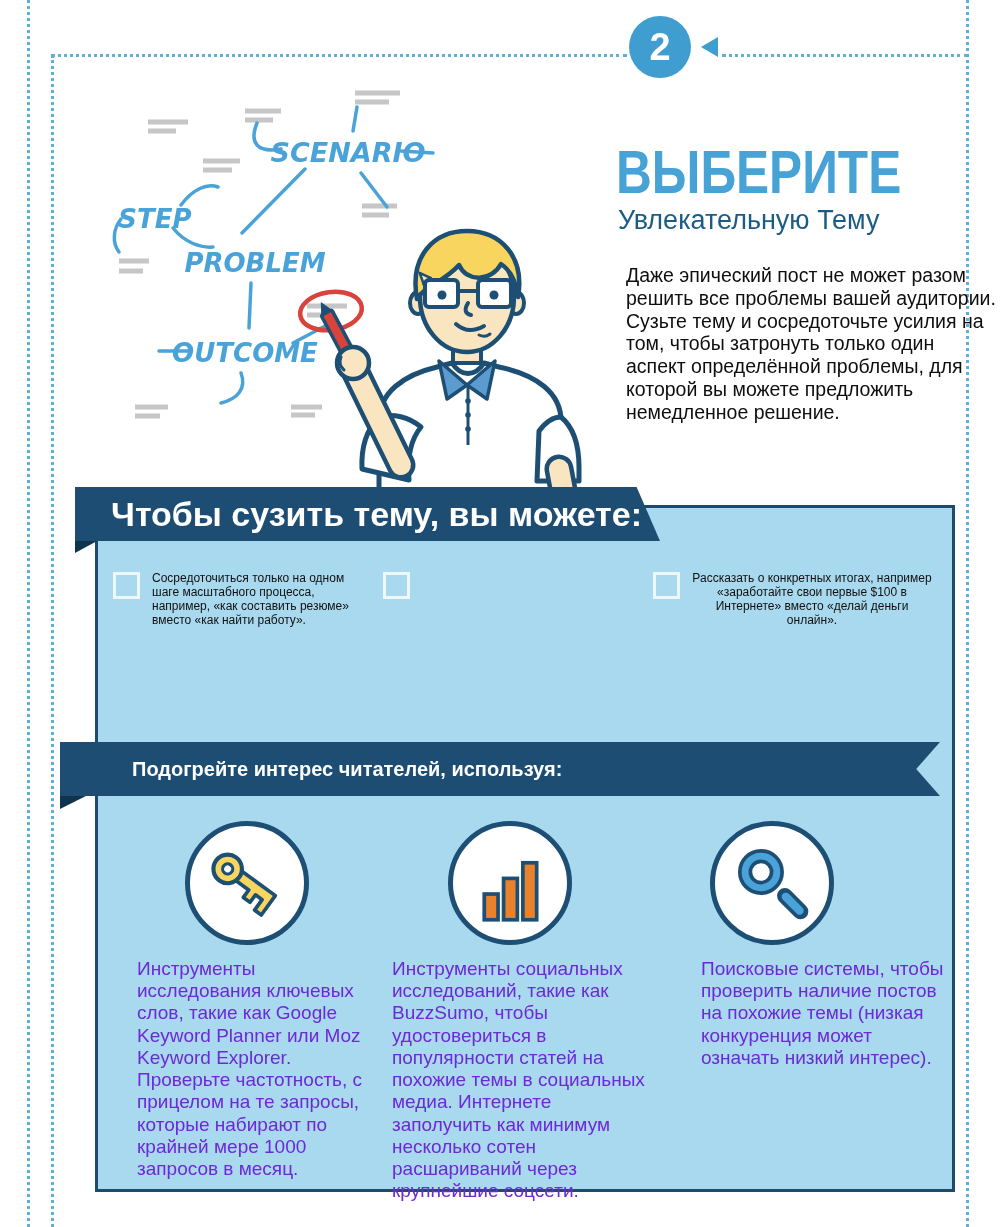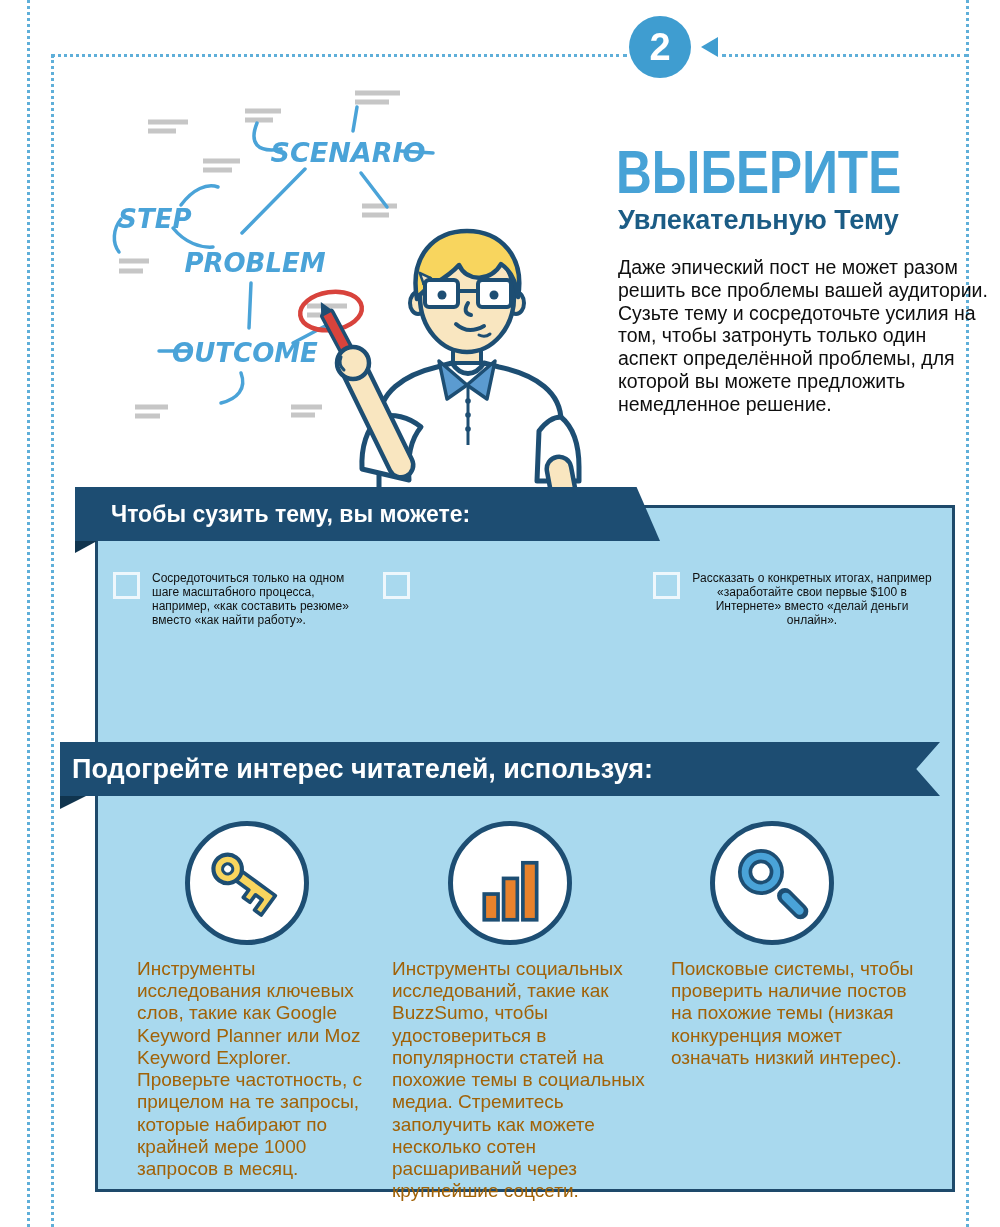--- a/index.html
+++ b/index.html
@@ -22,58 +22,58 @@
     border-right:17px solid #3f9dd0;
   }
   
   .title{
     position:absolute;left:616px;top:136px;margin:0;color:#47a2d6;
     font-size:62px;font-weight:bold;letter-spacing:0;white-space:nowrap;
     transform:scaleX(0.80);transform-origin:left top;
   }
   .subtitle{
     position:absolute;left:618px;top:205px;margin:0;color:#1b5c85;
-    font-size:27px;font-weight:bold;white-space:nowrap;
+    font-size:27px;font-weight:normal;white-space:nowrap;
   }
   .intro{
-    position:absolute;left:618px;top:256px;width:372px;margin:0;
+    position:absolute;left:618px;top:256px;width:372px;margin:8px;
     font-size:19.5px;line-height:1.17;color:#0e0e0e;
   }
   
   .illustration{position:absolute;left:55px;top:85px;z-index:1;}
   
   .panel{
     position:absolute;left:95px;top:505px;width:860px;height:687px;
     background:#a9d9ee;border:3px solid #1e4a6b;box-sizing:border-box;z-index:0;
   }
   
   .ribbon{position:absolute;background:#1d4d72;height:54px;z-index:2;}
   .ribbon1{left:75px;top:487px;width:585px;clip-path:polygon(0 0,96% 0,100% 100%,0 100%);}
   .ribbon2{left:60px;top:742px;width:880px;clip-path:polygon(0 0,100% 0,97.3% 50%,100% 100%,0 100%);}
   .ribbon-fold{position:absolute;background:#10344e;z-index:2;clip-path:polygon(0 0,100% 0,0 100%);}
   .fold1{left:75px;top:541px;width:22px;height:12px;}
   .fold2{left:60px;top:796px;width:26px;height:13px;}
   .ribbon-label{color:#ffffff;font-weight:bold;line-height:54px;white-space:nowrap;}
-  .ribbon1 .ribbon-label{font-size:23px;padding-left:36px;display:block;}
-  .ribbon2 .ribbon-label{font-size:27px;padding-left:12px;display:block;}
+  .ribbon1 .ribbon-label{font-size:34px;padding-left:36px;display:block;}
+  .ribbon2 .ribbon-label{font-size:20px;padding-left:30px;display:block;margin-left:42px;}
   
   .checkbox{
     position:absolute;width:21px;height:21px;border:3px solid #eef7fc;
     box-sizing:content-box;z-index:3;
   }
   .check-text{
     position:absolute;font-size:12px;line-height:1.18;color:#101010;z-index:3;
   }
   
   .icon-circle{
     position:absolute;top:821px;width:124px;height:124px;border-radius:50%;
     background:#ffffff;border:5px solid #1d4e73;box-sizing:border-box;z-index:3;
   }
   .tool-text{
-    position:absolute;top:958px;font-size:19px;line-height:1.17;color:#a16207;z-index:3;
+    position:absolute;top:958px;font-size:19px;line-height:1.17;color:#6d28d9;z-index:3;
   }
 </style>
 </head>
 <body>
 
 <div id="page">
 
   <div class="dot-v" style="left:27px;top:0;height:1227px;"></div>
   <div class="dot-v" style="left:51px;top:55px;height:1172px;"></div>
   <div class="dot-v" style="left:966px;top:0;height:1227px;"></div>
@@ -213,16 +213,16 @@
   <div class="icon-circle" style="left:710px;">
     <svg width="114" height="114" viewBox="0 0 124 124">
       <circle cx="50" cy="50" r="23" fill="#4aa3d8" stroke="#1d4e73" stroke-width="4"></circle>
       <circle cx="50" cy="50" r="11.5" fill="#ffffff" stroke="#1d4e73" stroke-width="4"></circle>
       <line x1="76" y1="76" x2="93" y2="93" stroke="#1d4e73" stroke-width="17" stroke-linecap="round"></line>
       <line x1="77" y1="77" x2="92" y2="92" stroke="#4aa3d8" stroke-width="9" stroke-linecap="round"></line>
     </svg>
   </div>
 
   <div class="tool-text" style="left:137px;width:232px;">Инструменты исследования ключевых слов, такие как Google Keyword Planner или Moz Keyword Explorer. Проверьте частотность, с прицелом на те запросы, которые набирают по крайней мере 1000 запросов в месяц.</div>
-  <div class="tool-text" style="left:392px;width:254px;">Инструменты социальных исследований, такие как BuzzSumo, чтобы удостовериться в популярности статей на похожие темы в социальных медиа. Стремитесь заполучить как можете несколько сотен расшариваний через крупнейшие соцсети.</div>
-  <div class="tool-text" style="left:671px;width:254px;">Поисковые системы, чтобы проверить наличие постов на похожие темы (низкая конкуренция может означать низкий интерес).</div>
+  <div class="tool-text" style="left:392px;width:254px;">Инструменты социальных исследований, такие как BuzzSumo, чтобы удостовериться в популярности статей на похожие темы в социальных медиа. Интернете заполучить как минимум несколько сотен расшариваний через крупнейшие соцсети.</div>
+  <div class="tool-text" style="left:701px;width:254px;">Поисковые системы, чтобы проверить наличие постов на похожие темы (низкая конкуренция может означать низкий интерес).</div>
 
 </div>
 
 </body></html>

